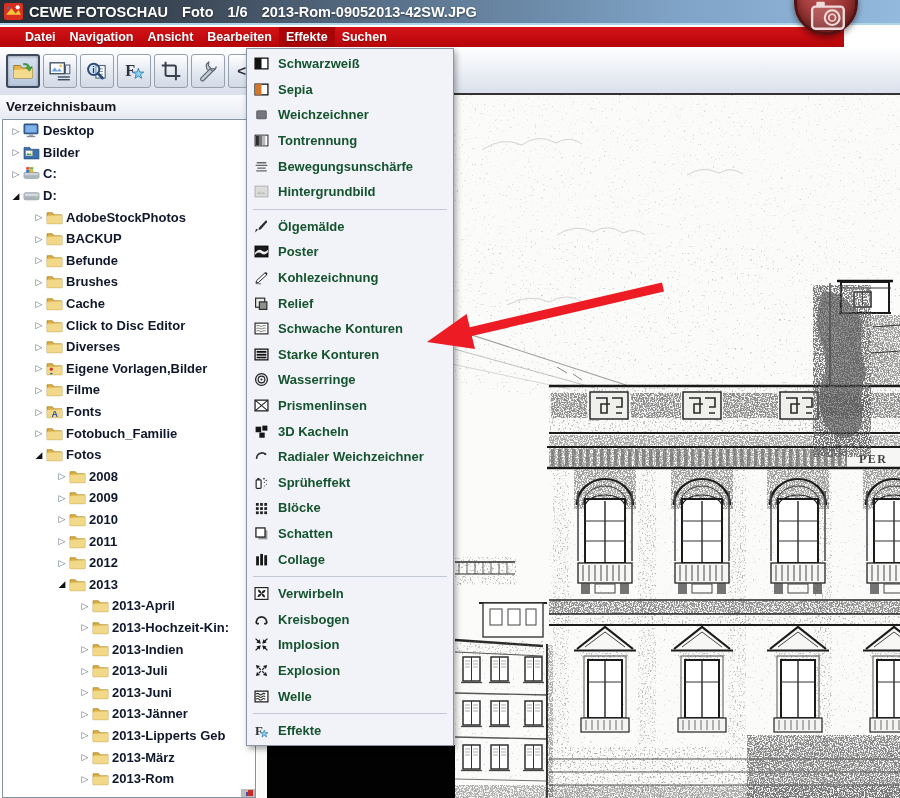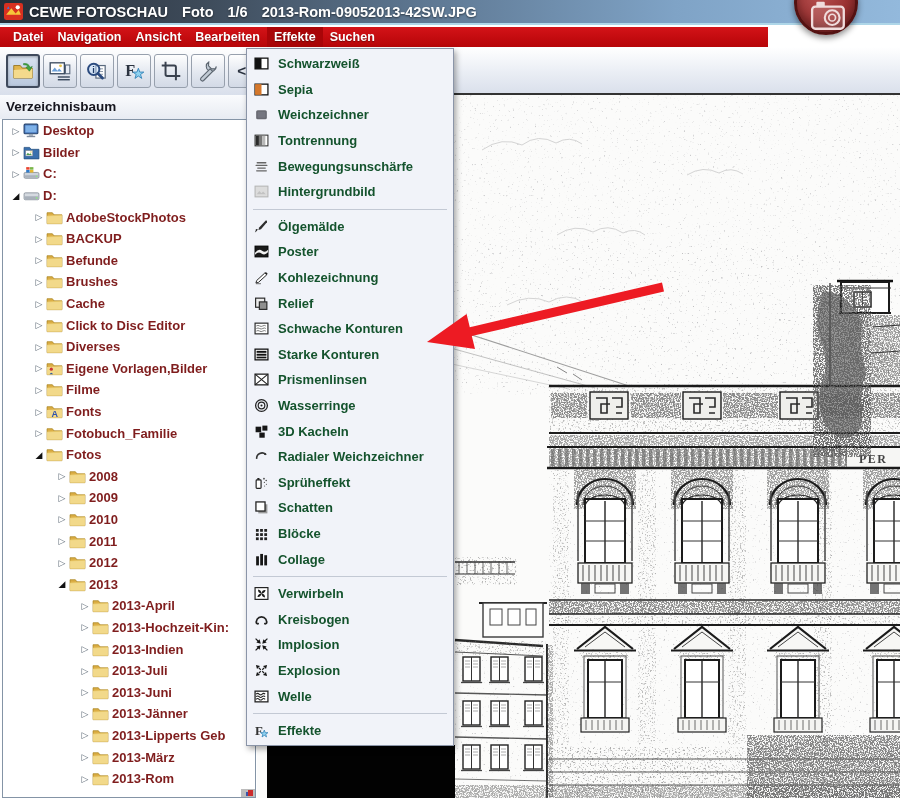--- a/index.html
+++ b/index.html
@@ -10,22 +10,22 @@
   .titlebar { position:absolute; left:0; top:0; width:900px; height:25px;
     background:linear-gradient(90deg,#262e38 0%,#3d4a59 22%,#5f7994 48%,#7fa3c6 75%,#93b9dc 100%);
     border-bottom:2px solid #aed6e8; display:flex; align-items:center; padding-left:4px; }
   .titlebar .appicon { width:19px; height:19px; margin-right:6px; flex:none; }
   .titletext { color:#fff; font-weight:bold; font-size:14.5px; white-space:nowrap;
     text-shadow:0 1px 2px rgba(0,0,0,.55); display:flex; align-items:center; }
   .titletext .seg { margin-right:14px;text-align:right; }
   .titletext .seg.count { }
 
   
-  .menubar { position:absolute; left:0; top:27px; width:768px; height:20px;
-    background:linear-gradient(180deg,#d41318,#c30b0f 55%,#b70609); display:flex; align-items:center; padding-left:6px; }
+  .menubar { position:absolute; left:0; top:27px; width:844px; height:20px;
+    background:linear-gradient(180deg,#d41318,#c30b0f 55%,#b70609); display:flex; align-items:center; padding-left:18px; }
   .mb-item { color:#fff; font-weight:bold; font-size:12.5px; padding:0 7px; height:20px;
     line-height:20px; cursor:default; text-shadow:0 1px 1px rgba(0,0,0,.35); }
   .mb-item.open { background:#a90508; }
 
   
   .toolbar { position:absolute; left:0; top:47px; width:900px; height:48px;
     background:linear-gradient(180deg,#ffffff,#e9edf4 55%,#d9dfeb);
     display:flex; align-items:flex-start; padding:7px 0 0 6px; }
   .tb { width:34px; height:34px; margin-right:3px; border:1px solid #97a0ad; border-radius:3px;
     background:linear-gradient(180deg,#fefefe,#e3e8f0 55%,#d3dae6);
@@ -38,21 +38,21 @@
   
   .sb-header { position:absolute; left:0; top:95px; width:257px; height:24px;
     background:linear-gradient(180deg,#fafbfd,#e7ebf2); color:#16161e; font-weight:bold;
     font-size:13.5px; padding:4px 0 0 6px; }
   .treebox { position:absolute; left:2px; top:119px; width:254px; bottom:0;
     background:#fff; border:1px solid #8494a6; overflow:hidden; }
   .trow { height:21.6px; display:flex; align-items:center; white-space:nowrap; overflow:hidden; }
   .trow .arr { width:14px; flex:none; font-size:9px; color:#5e6a76; text-align:center; }
   .trow .arr.exp { color:#111; font-size:9px; }
   .trow .ticon { width:20px; flex:none; display:flex; align-items:center; }
-  .trow .tlabel { font-weight:bold; font-size:13px; color:#7f1d1d; }
+  .trow .tlabel { font-weight:bold; font-size:13px; color:#0f172a; }
   .tree-partial { position:absolute; left:238px; bottom:0; width:16px; height:8px; background:#bcbcbc; }
   .tree-partial .spk { position:absolute; left:7px; top:1px; width:5px; height:6px; background:#cc2a2a;
     box-shadow:-3px 1px 0 -1px #3a55aa; }
 
   
   .viewer { position:absolute; left:257px; top:95px; width:643px; height:714px; background:#e5e5e5; }
   .blackpanel { position:absolute; left:267px; top:745px; width:188px; height:53px; background:#020202; }
 
   
   .effmenu { position:absolute; left:246px; top:48px; width:208px;
@@ -827,35 +827,35 @@
             <rect x="2.4" y="6.3" width="9.2" height="1.8"></rect>
             <rect x="2.4" y="9" width="9.2" height="1.6"></rect>
           </g>
         </svg>
       </span>
       <span class="mi-label">Starke Konturen</span>
     </div>
     <div class="mi">
       <span class="mi-ic">
         <svg viewBox="0 0 14 14" width="15" height="15">
-          <rect x="1" y="2" width="12" height="10" fill="#fff" stroke="#222" stroke-width="1.2"></rect>
-          <path d="M1,2 L13,12 M13,2 L1,12" stroke="#222" stroke-width="1"></path>
-        </svg>
-      </span>
-      <span class="mi-label">Prismenlinsen</span>
-    </div>
-    <div class="mi">
-      <span class="mi-ic">
-        <svg viewBox="0 0 14 14" width="15" height="15">
           <circle cx="7" cy="7" r="5.5" fill="none" stroke="#222" stroke-width="1.2"></circle>
           <circle cx="7" cy="7" r="3.1" fill="none" stroke="#222" stroke-width="1.1"></circle>
           <circle cx="7" cy="7" r="1" fill="#222"></circle>
         </svg>
       </span>
       <span class="mi-label">Wasserringe</span>
+    </div>
+    <div class="mi">
+      <span class="mi-ic">
+        <svg viewBox="0 0 14 14" width="15" height="15">
+          <rect x="1" y="2" width="12" height="10" fill="#fff" stroke="#222" stroke-width="1.2"></rect>
+          <path d="M1,2 L13,12 M13,2 L1,12" stroke="#222" stroke-width="1"></path>
+        </svg>
+      </span>
+      <span class="mi-label">Prismenlinsen</span>
     </div>
     <div class="mi">
       <span class="mi-ic">
         <svg viewBox="0 0 14 14" width="15" height="15">
           <rect x="1.5" y="2.5" width="5.2" height="5.2" fill="#161616"></rect>
           <rect x="7.8" y="1.5" width="4.7" height="4.7" fill="#161616"></rect>
           <rect x="5" y="8" width="5" height="4.8" fill="#161616"></rect>
         </svg>
       </span>
       <span class="mi-label">3D Kacheln</span>
@@ -877,29 +877,20 @@
           <g fill="#444">
             <circle cx="9.3" cy="3.4" r=".8"></circle>
             <circle cx="11.4" cy="5.2" r=".7"></circle>
             <circle cx="9.7" cy="6.8" r=".6"></circle>
             <circle cx="11.6" cy="8.6" r=".55"></circle>
             <circle cx="9.9" cy="10.2" r=".5"></circle>
           </g>
         </svg>
       </span>
       <span class="mi-label">Sprüheffekt</span>
-    </div>
-    <div class="mi">
-      <span class="mi-ic">
-        <svg viewBox="0 0 14 14" width="15" height="15">
-          <rect x="4" y="4" width="8.5" height="8.5" fill="#9a9a9a"></rect>
-          <rect x="1.8" y="1.8" width="8.5" height="8.5" fill="#fff" stroke="#222" stroke-width="1.2"></rect>
-        </svg>
-      </span>
-      <span class="mi-label">Schatten</span>
     </div>
     <div class="mi">
       <span class="mi-ic">
         <svg viewBox="0 0 14 14" width="15" height="15">
           <g fill="#222">
             <rect x="1.8" y="2.8" width="2.6" height="2.6"></rect>
             <rect x="5.7" y="2.8" width="2.6" height="2.6"></rect>
             <rect x="9.6" y="2.8" width="2.6" height="2.6"></rect>
             <rect x="1.8" y="6.7" width="2.6" height="2.6"></rect>
             <rect x="5.7" y="6.7" width="2.6" height="2.6"></rect>
@@ -908,20 +899,29 @@
             <rect x="5.7" y="10.6" width="2.6" height="2.6"></rect>
             <rect x="9.6" y="10.6" width="2.6" height="2.6"></rect>
           </g>
         </svg>
       </span>
       <span class="mi-label">Blöcke</span>
     </div>
     <div class="mi">
       <span class="mi-ic">
         <svg viewBox="0 0 14 14" width="15" height="15">
+          <rect x="4" y="4" width="8.5" height="8.5" fill="#9a9a9a"></rect>
+          <rect x="1.8" y="1.8" width="8.5" height="8.5" fill="#fff" stroke="#222" stroke-width="1.2"></rect>
+        </svg>
+      </span>
+      <span class="mi-label">Schatten</span>
+    </div>
+    <div class="mi">
+      <span class="mi-ic">
+        <svg viewBox="0 0 14 14" width="15" height="15">
           <g fill="#161616">
             <rect x="2" y="4" width="2.6" height="8.5"></rect>
             <rect x="5.8" y="1.8" width="2.6" height="10.7"></rect>
             <rect x="9.6" y="3" width="2.6" height="9.5"></rect>
           </g>
         </svg>
       </span>
       <span class="mi-label">Collage</span>
     </div>
     <div class="msep"></div>

